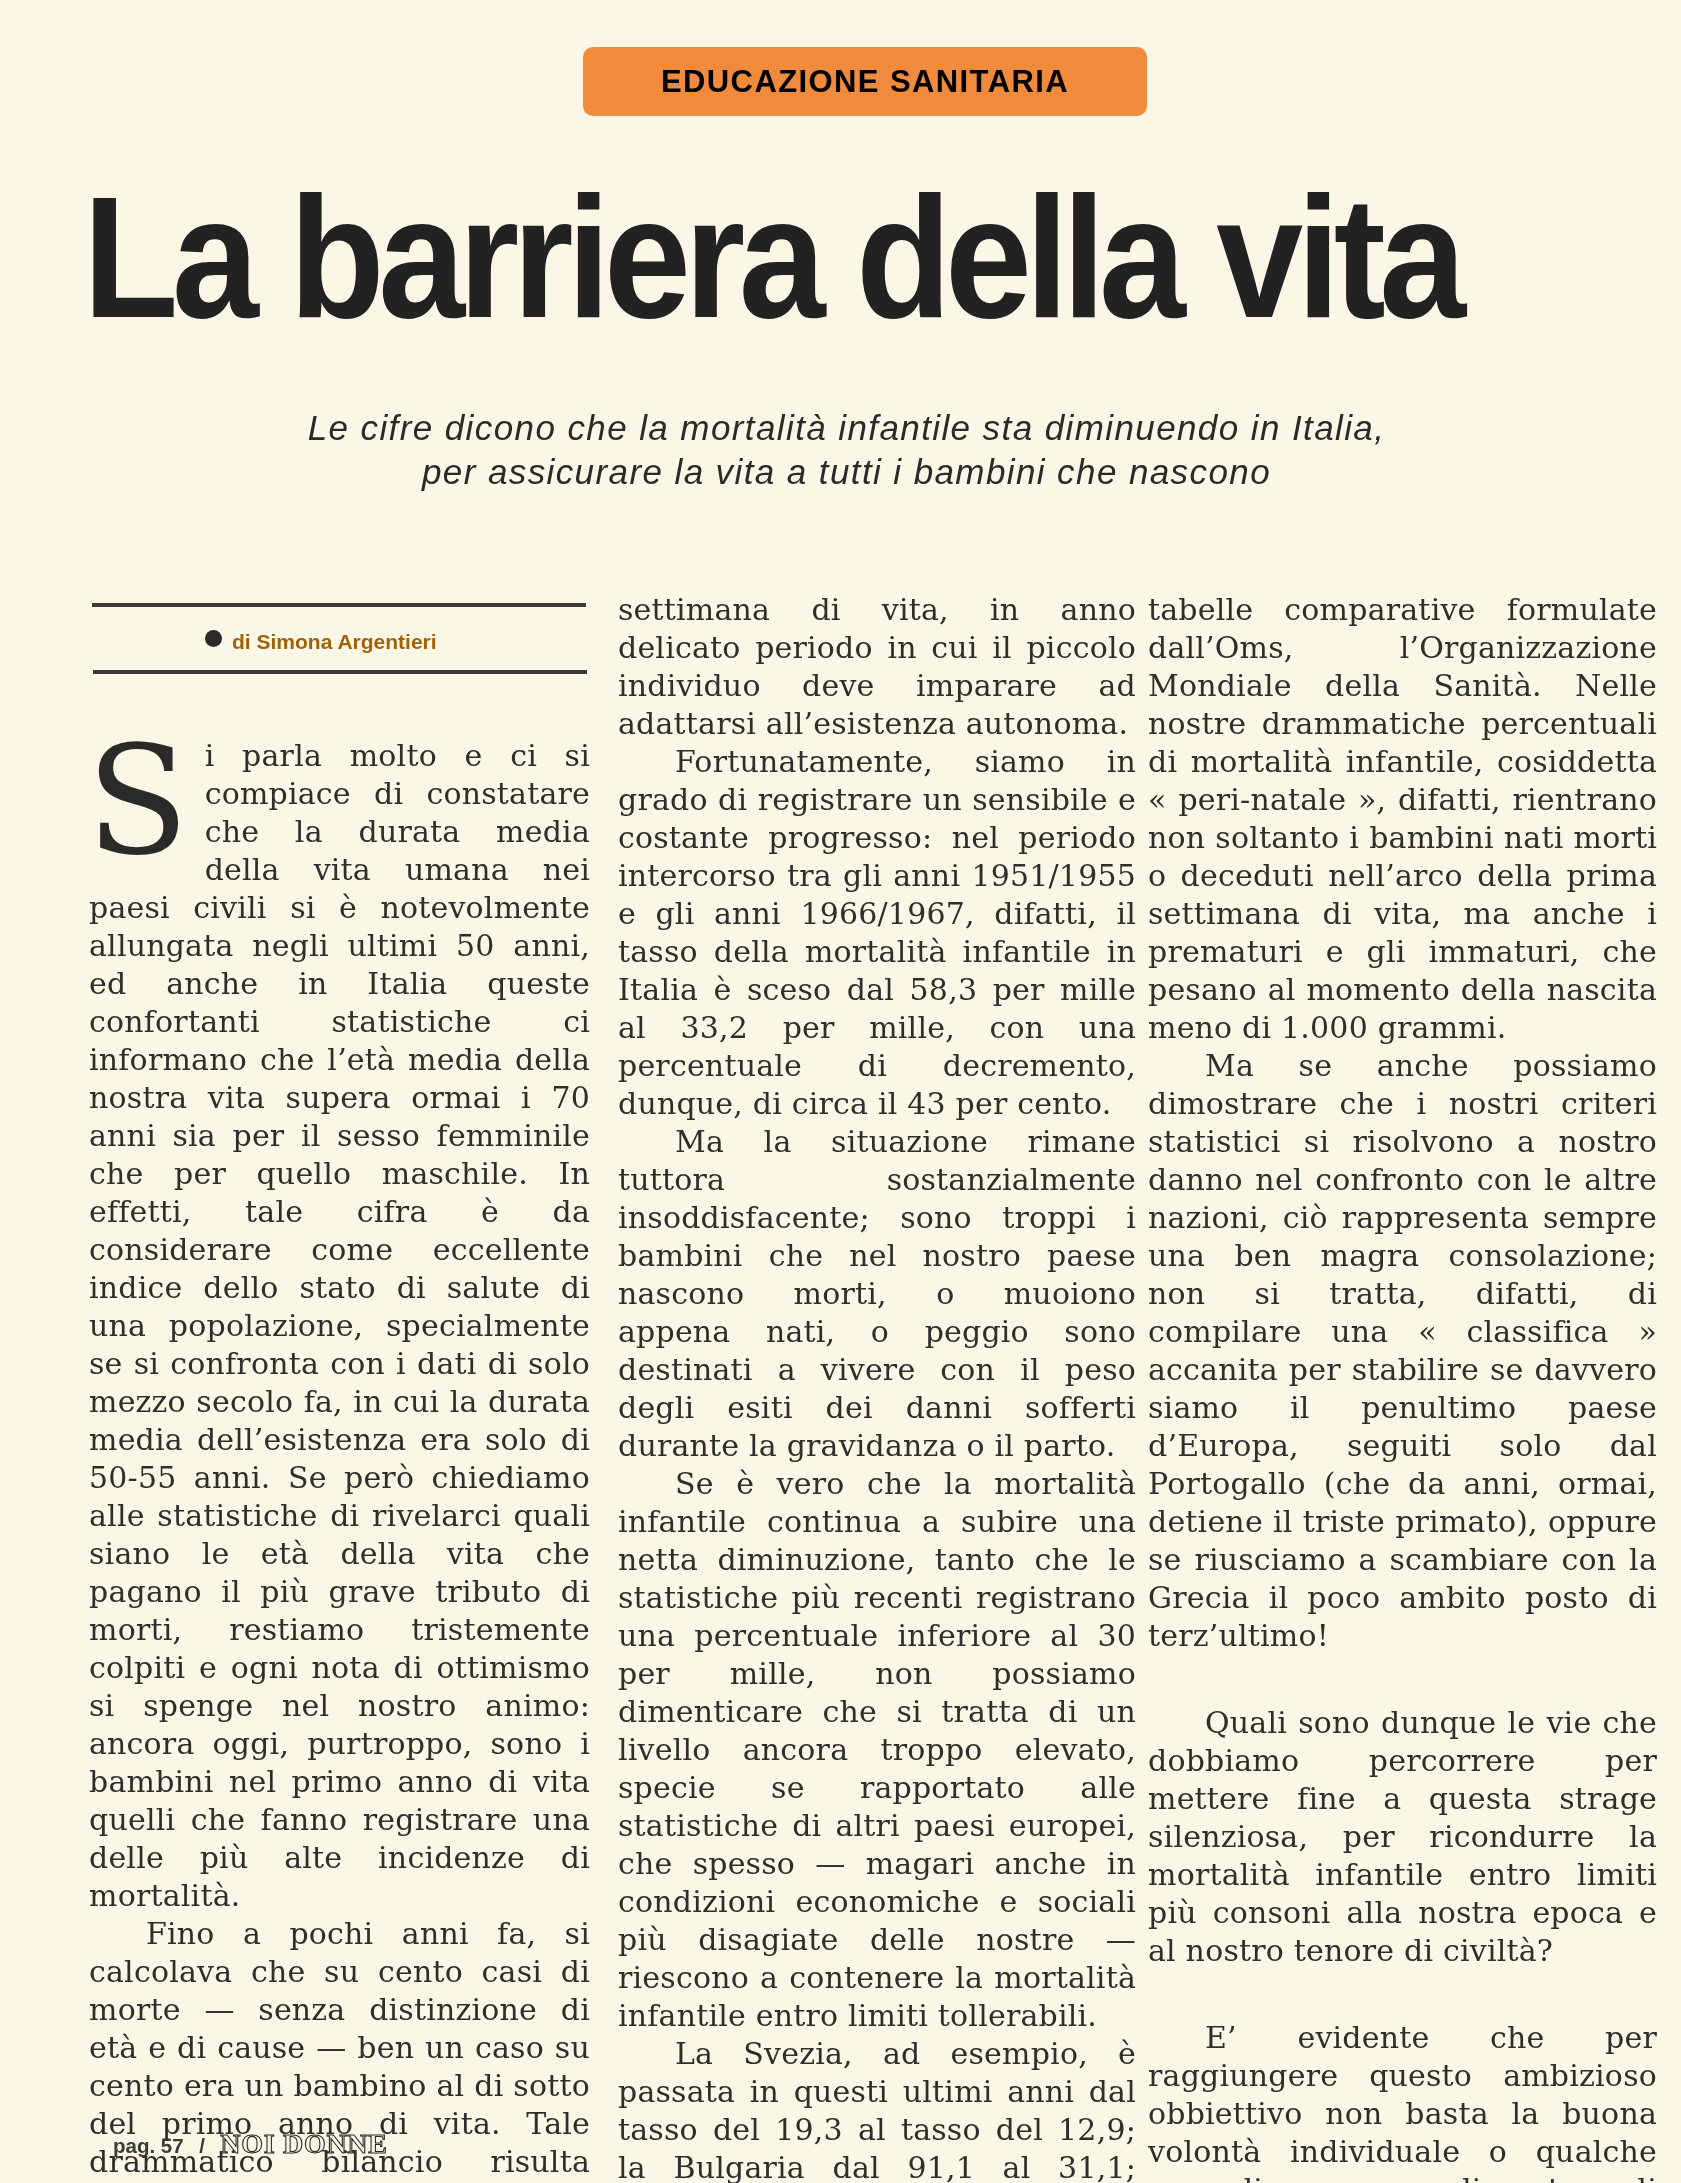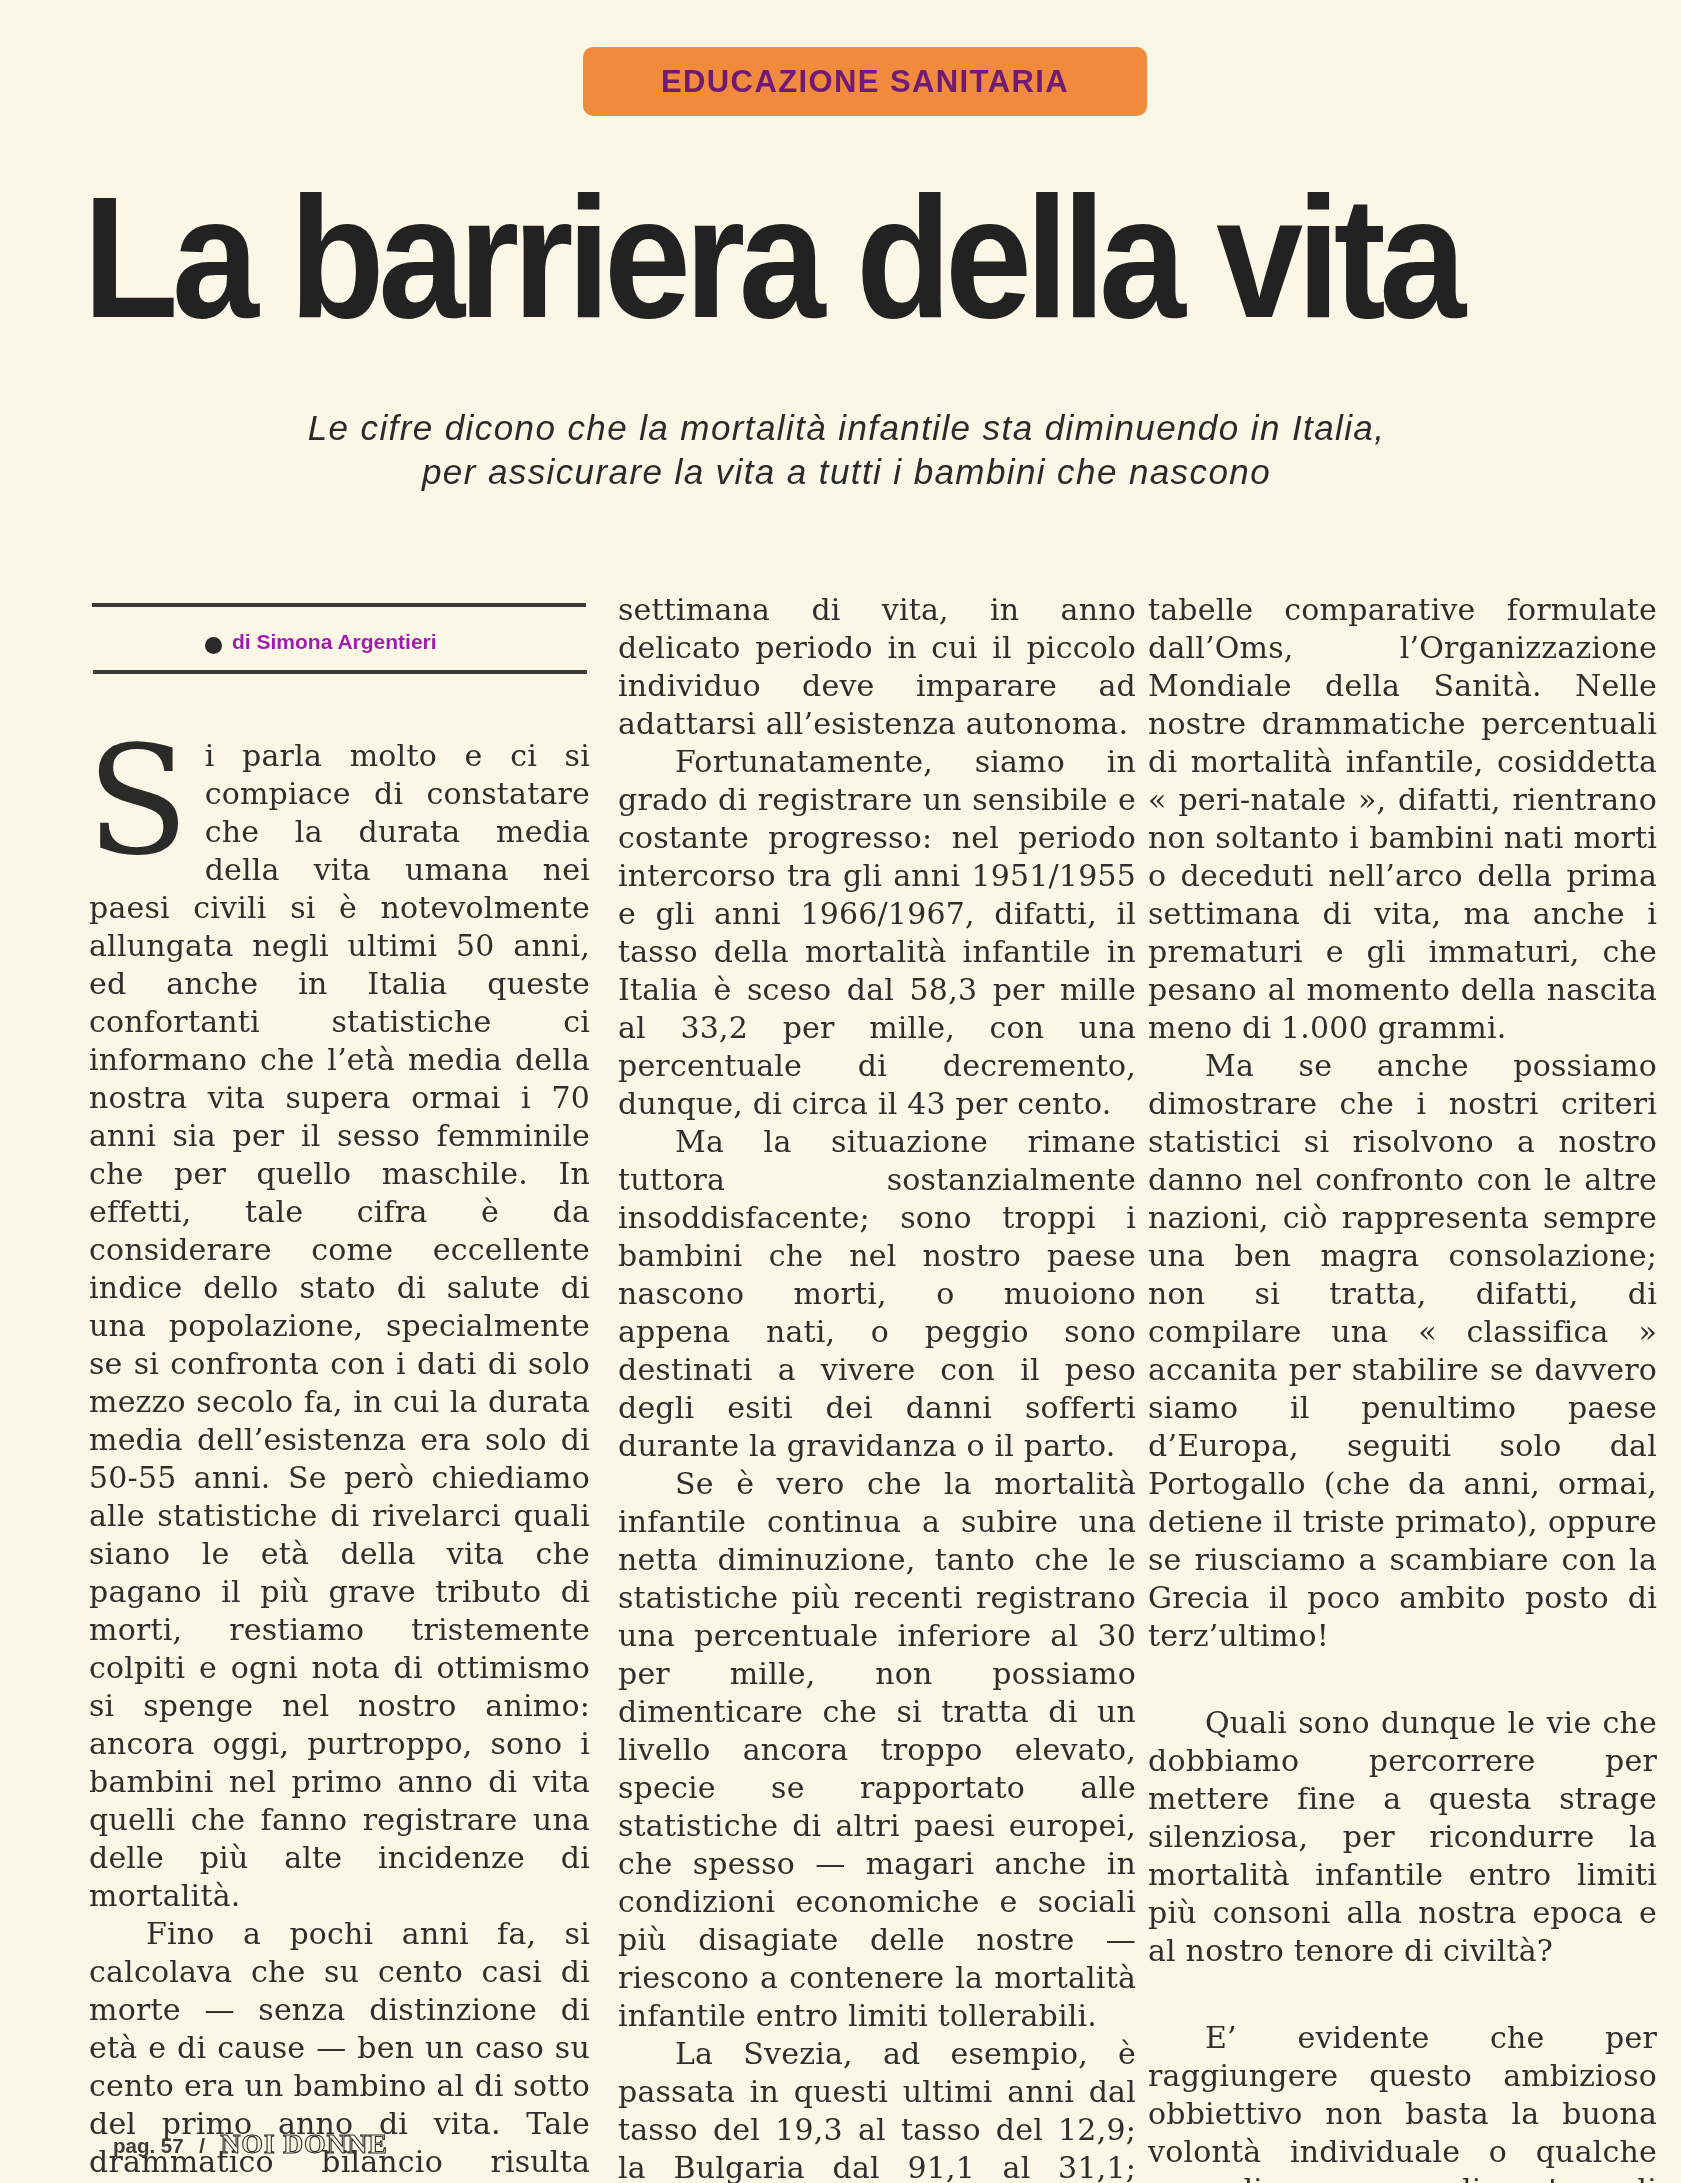--- a/index.html
+++ b/index.html
@@ -8,41 +8,41 @@
     background:#fbf7e6;
     color:#2e2e2a;
     position:relative;
     font-family:"DejaVu Serif", serif;
   }
   .section-tag {
     position:absolute; left:583px; top:47px; width:564px; height:69px;
     background:#f08a3c; border-radius:10px;
     display:flex; align-items:center; justify-content:center;
     font-family:"Liberation Sans", sans-serif; font-weight:bold;
-    font-size:31px; letter-spacing:1.4px; color:#701a75;
+    font-size:31px; letter-spacing:1.4px; color:#000000;
   }
   .headline {
     position:absolute; left:83px; top:185px; width:1580px; height:141px;
     font-family:"Liberation Sans", sans-serif; font-weight:bold;
     font-size:168px; line-height:141px; color:#222;
     letter-spacing:-7px; white-space:nowrap;
     transform:scaleX(0.93) scaleY(1.03); transform-origin:left top;
   }
   .subtitle {
     position:absolute; left:141px; top:406px; width:1411px;
     font-family:"Liberation Sans", sans-serif; font-style:italic;
     font-size:35px; line-height:44px; color:#2a2a28; text-align:center;
     letter-spacing:1.4px;
   }
   .subtitle div { white-space:nowrap; }
   .rule { position:absolute; height:3.5px; background:#3a3a36; }
   .byline {
     position:absolute; left:205px; top:630px;
     font-family:"Liberation Sans", sans-serif; font-weight:bold;
-    font-size:21px; color:#a21caf; display:flex; align-items:flex-end; gap:10px;
+    font-size:21px; color:#a16207; display:flex; align-items:flex-start; gap:10px;
   }
   .bullet-dot { width:17px; height:17px; border-radius:50%; background:#2a2a28; display:inline-block; }
   .col {
     position:absolute; font-size:30px; line-height:38px;
     text-align:justify; hyphens:manual; letter-spacing:0.2px;
   }
   .col p { margin:0; text-indent:1.9em; }
   .col p.noindent { text-indent:0; }
   .col p.italic { }
   .col .gap { height:49px; }

